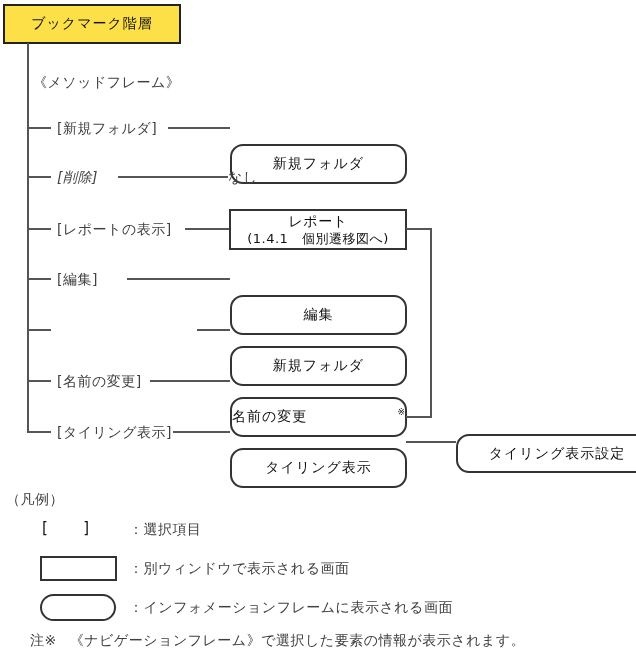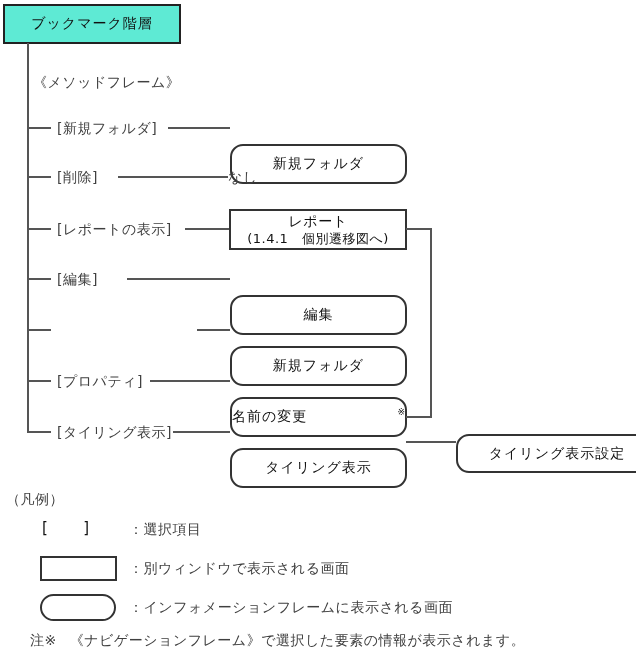--- a/index.html
+++ b/index.html
@@ -29,21 +29,21 @@
     background:#ffffff;
     display:flex; align-items:center; justify-content:center;
     font-size:14px; letter-spacing:1px;
     text-align:center;
   }
   .rounded { border-radius:13px;margin-top:36px; }
   .rect2 { width:178px; height:41px; flex-direction:column; line-height:18px; letter-spacing:0.5px; }
   .rect2 .l2 { font-size:13px; }
   .title-box {
     position:absolute; left:3px; top:4px; width:178px; height:40px;
-    border:2px solid #222222; background:#5eead4;
+    border:2px solid #222222; background:#fde047;
     display:flex; align-items:center; justify-content:center;
     font-size:14px; letter-spacing:1px;
   }
   .supmark { font-size:9px; position:relative; top:-5px; letter-spacing:0; }
   .brackets {
     position:absolute; left:42px; top:518px; width:47px;
     display:flex; justify-content:space-between;
     font-size:15px; line-height:20px;
   }
   .legend-rect {
@@ -66,21 +66,21 @@
   <div class="vline" style="left:27px; top:43px; height:390px;"></div>
 
   <div class="txt" style="left:33px; top:72px;">《メソッドフレーム》</div>
 
   <div class="hline" style="left:27px; top:127px; width:24px;"></div>
   <div class="txt" style="left:57px; top:118px;">[新規フォルダ]</div>
   <div class="hline" style="left:168px; top:127px; width:62px;"></div>
   <div class="node rounded" style="left:230px; top:108px;">新規フォルダ</div>
 
   <div class="hline" style="left:27px; top:176px; width:24px;"></div>
-  <div class="txt" style="left:57px; top:167px;">[削除]</div>
+  <div class="txt" style="left:57px; top:167px;font-style:italic;">[削除]</div>
   <div class="hline" style="left:118px; top:176px; width:110px;"></div>
   <div class="txt" style="left:228px; top:167px;">なし</div>
 
   <div class="hline" style="left:27px; top:228px; width:24px;"></div>
   <div class="txt" style="left:57px; top:219px;">[レポートの表示]</div>
   <div class="hline" style="left:185px; top:228px; width:45px;"></div>
   <div class="node rect2" style="left:229px; top:209px;">
     <div>レポート</div>
     <div class="l2">(1.4.1　個別遷移図へ)</div>
   </div>
@@ -88,21 +88,21 @@
   <div class="hline" style="left:27px; top:278px; width:24px;"></div>
   <div class="txt" style="left:57px; top:269px;">[編集]</div>
   <div class="hline" style="left:127px; top:278px; width:103px;"></div>
   <div class="node rounded" style="left:230px; top:259px;">編集</div>
 
   <div class="hline" style="left:27px; top:329px; width:24px;"></div>
   <div class="hline" style="left:197px; top:329px; width:33px;"></div>
   <div class="node rounded" style="left:230px; top:310px;">新規フォルダ</div>
 
   <div class="hline" style="left:27px; top:380px; width:24px;"></div>
-  <div class="txt" style="left:57px; top:371px;">[プロパティ]</div>
+  <div class="txt" style="left:57px; top:371px;">[名前の変更]</div>
   <div class="hline" style="left:150px; top:380px; width:80px;"></div>
   <div class="node rounded" style="left:230px; top:361px;justify-content:space-between;">
     <span>名前の変更</span>
       <span class="supmark">※</span>
   </div>
 
   <div class="hline" style="left:27px; top:431px; width:24px;"></div>
   <div class="txt" style="left:57px; top:422px;">[タイリング表示]</div>
   <div class="hline" style="left:173px; top:431px; width:57px;"></div>
   <div class="node rounded" style="left:230px; top:412px;">タイリング表示</div>

